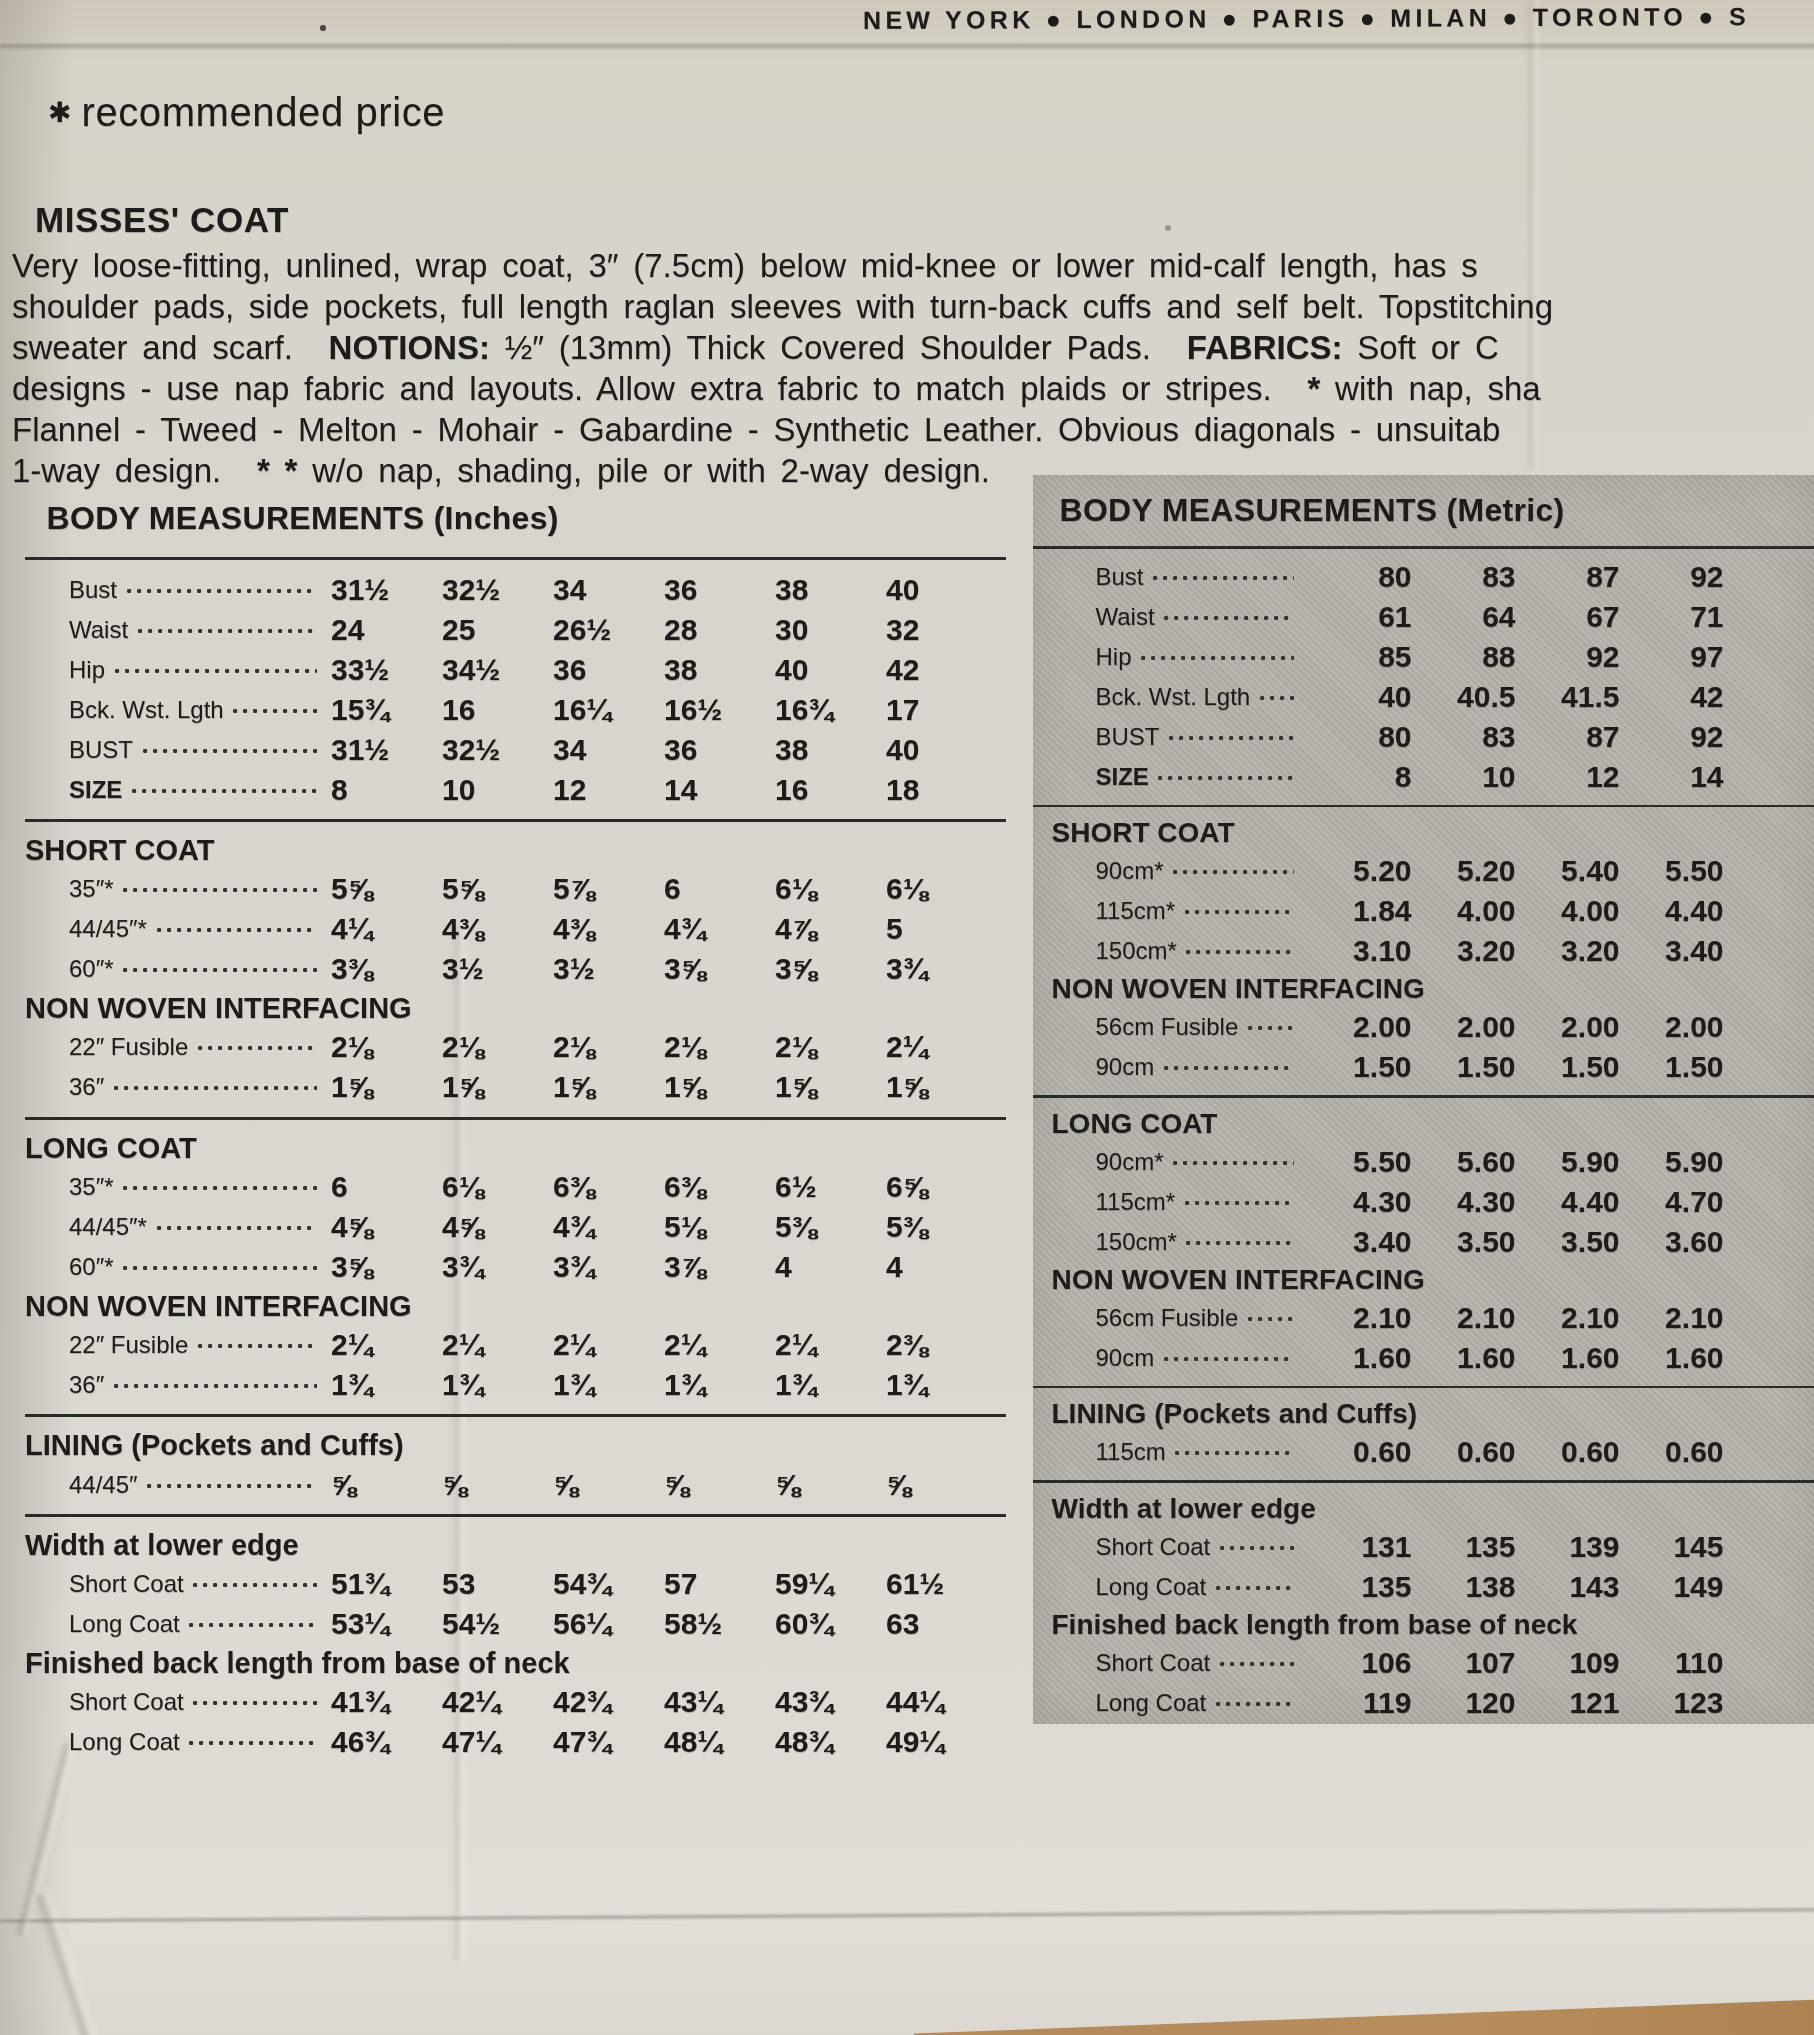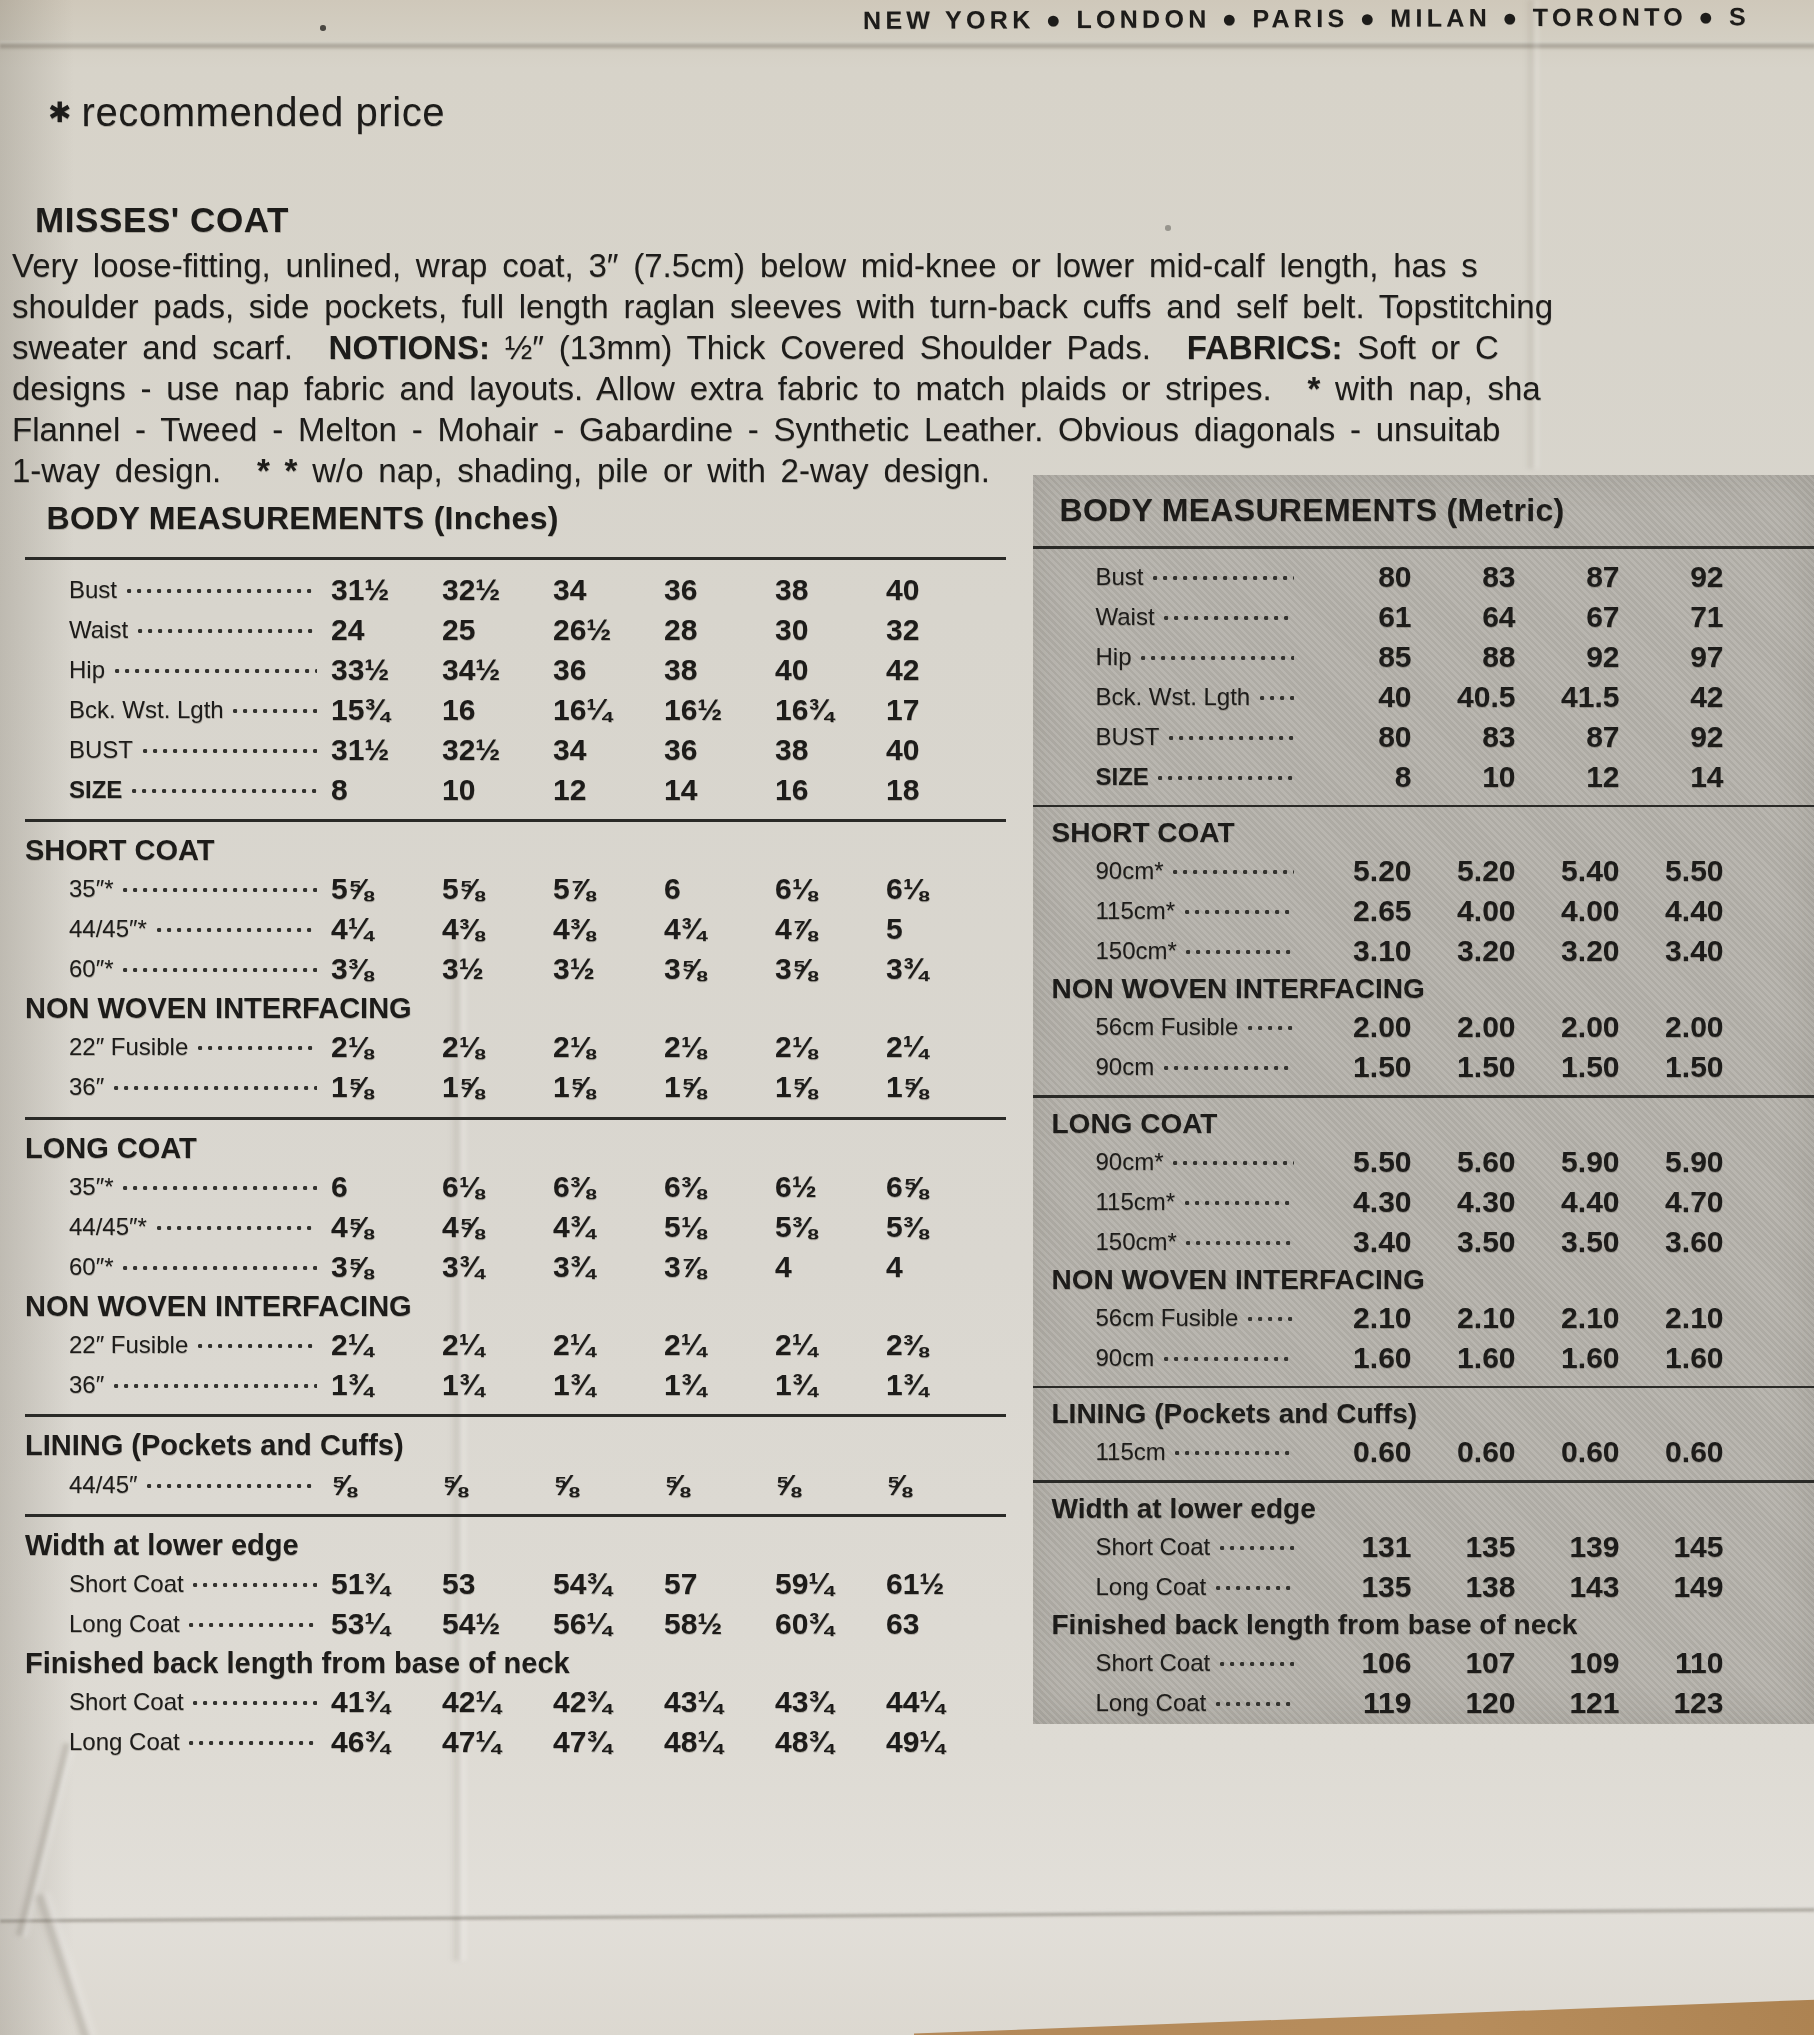--- a/index.html
+++ b/index.html
@@ -470,21 +470,21 @@
           <span class="t-val">5.20</span>
           <span class="t-val">5.20</span>
           <span class="t-val">5.40</span>
           <span class="t-val">5.50</span>
         </div>
         <div class="t-row">
           <span class="t-head">
             <span class="t-label">115cm*</span>
             <span class="t-leader"></span>
           </span>
-          <span class="t-val">2.65</span>
+          <span class="t-val">1.84</span>
           <span class="t-val">4.00</span>
           <span class="t-val">4.00</span>
           <span class="t-val">4.40</span>
         </div>
         <div class="t-row">
           <span class="t-head">
             <span class="t-label">150cm*</span>
             <span class="t-leader"></span>
           </span>
           <span class="t-val">3.10</span>

